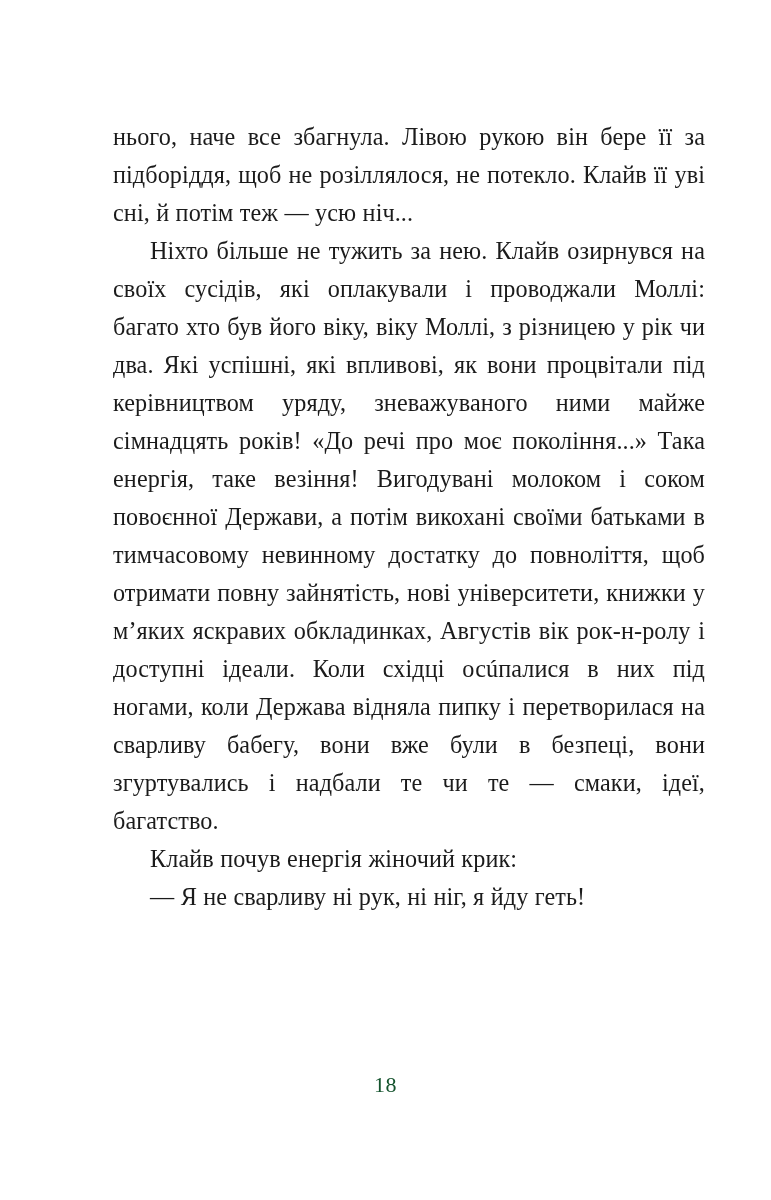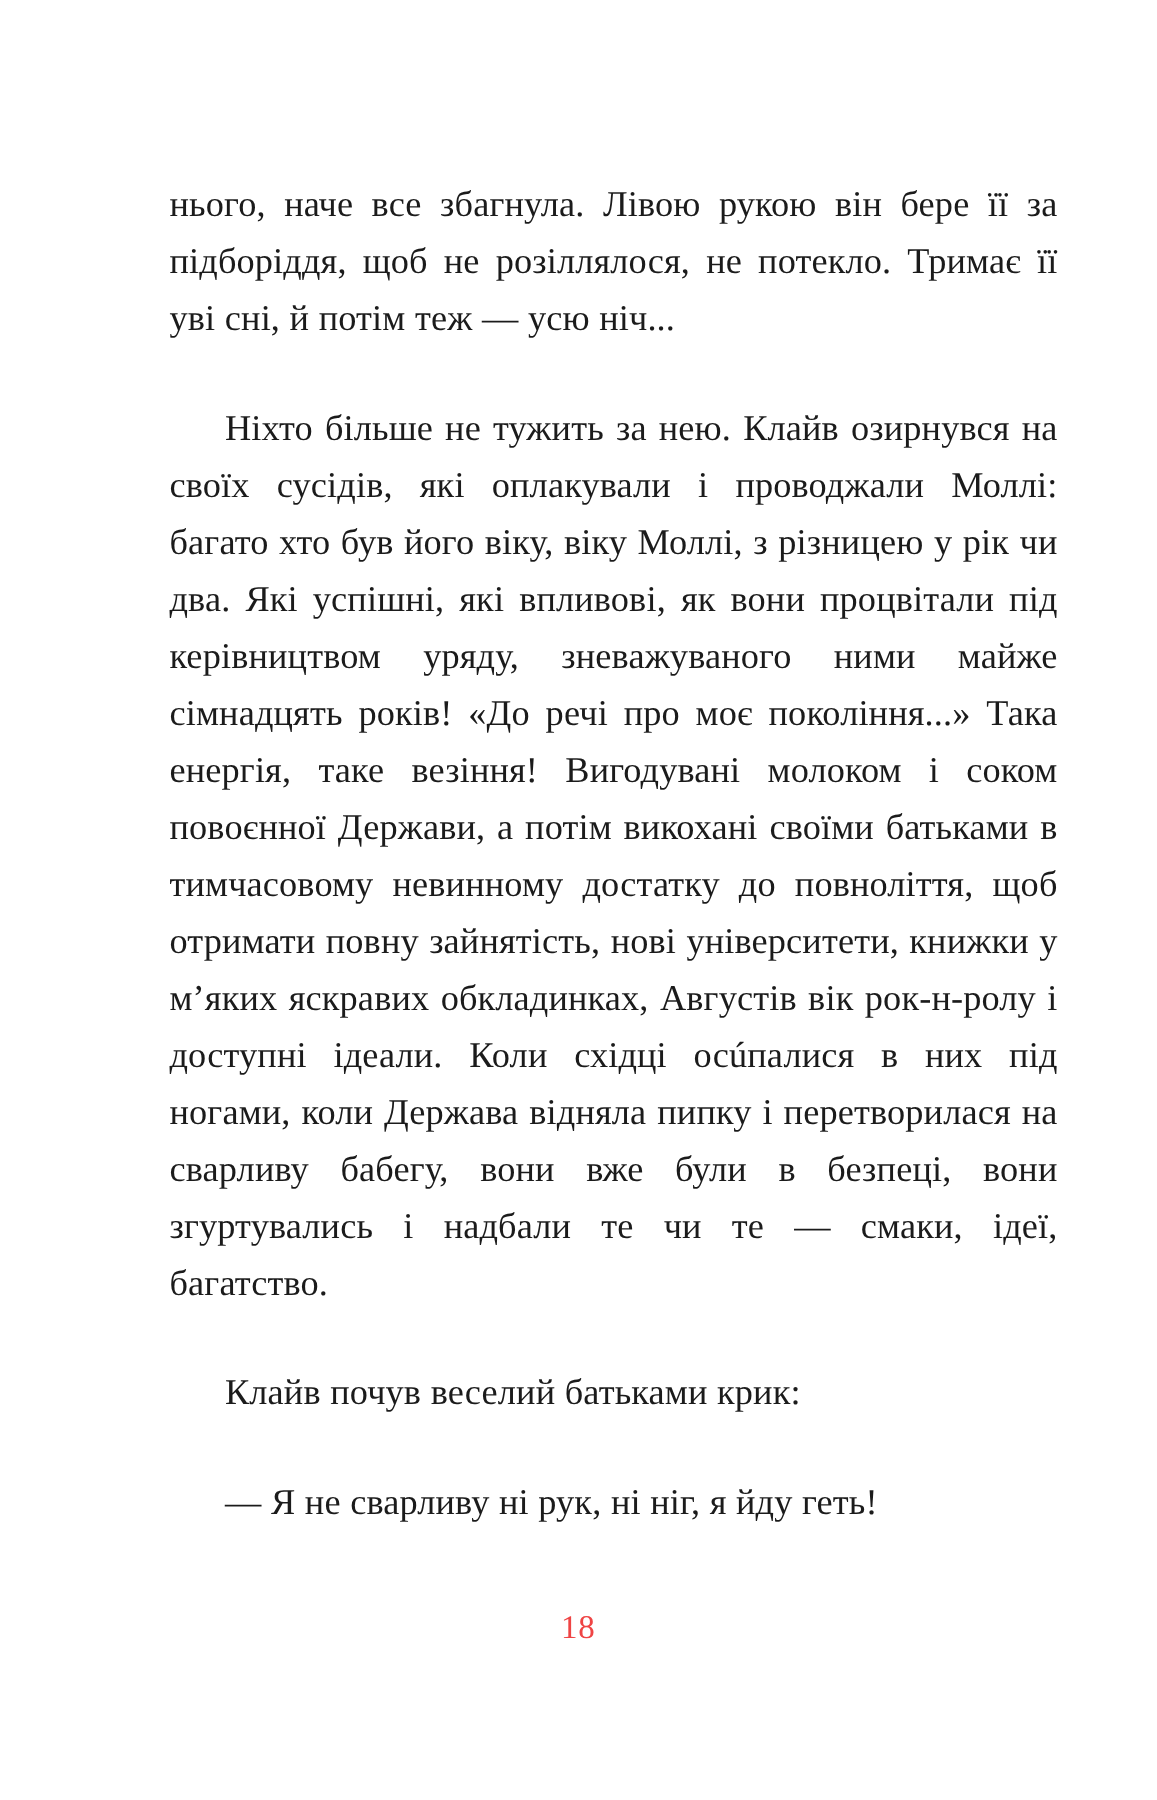--- a/index.html
+++ b/index.html
@@ -35,21 +35,20 @@
     text-align: justify;
     text-justify: inter-word;
     hyphens: none;
     -webkit-hyphens: none;
     letter-spacing: 0.1px;
     word-spacing: 0.2px;
   }
 
   p.indent {
     text-indent: 37px;
-    margin-top: 35px;
   }
 
   p.noindent {
     text-indent: 0;
   }
 
   
   p.para::after {
     content: "";
     display: inline-block;
@@ -60,36 +59,36 @@
   }
 
   .page-number {
     position: absolute;
     left: 0;
     right: 0;
     top: 1072px;
     text-align: center;
     font-family: "Liberation Serif", "DejaVu Serif", serif;
     font-size: 22px;
-    color: #ef4444;
+    color: #14532d;
     letter-spacing: 0.5px;
   }
 </style>
 </head>
 <body>
 
 <div class="page">
 
   <div class="text-block">
 
-    <p class="para noindent lastflush">нього, наче все збагнула. Лівою рукою він бере її за підборіддя, щоб не розіллялося, не потекло. Тримає її уві сні, й потім теж — усю ніч...</p>
+    <p class="para noindent lastflush">нього, наче все збагнула. Лівою рукою він бере її за підборіддя, щоб не розіллялося, не потекло. Клайв її уві сні, й потім теж — усю ніч...</p>
 
     <p class="para indent lastflush">Ніхто більше не тужить за нею. Клайв озирнувся на своїх сусідів, які оплакували і проводжали Моллі: багато хто був його віку, віку Моллі, з різницею у рік чи два. Які успішні, які впливові, як вони процвітали під керівництвом уряду, зневажуваного ними майже сімнадцять років! «До речі про моє покоління...» Така енергія, таке везіння! Вигодувані молоком і соком повоєнної Держави, а потім викохані своїми батьками в тимчасовому невинному достатку до повноліття, щоб отримати повну зайнятість, нові університети, книжки у м’яких яскравих обкладинках, Августів вік рок-н-ролу і доступні ідеали. Коли східці осúпалися в них під ногами, коли Держава відняла пипку і перетворилася на сварливу бабегу, вони вже були в безпеці, вони згуртувались і надбали те чи те — смаки, ідеї, багатство.</p>
 
-    <p class="para indent lastflush">Клайв почув веселий батьками крик:</p>
+    <p class="para indent lastflush">Клайв почув енергія жіночий крик:</p>
 
     <p class="para indent lastflush">— Я не сварливу ні рук, ні ніг, я йду геть!</p>
 
 
   </div>
 
   <div class="page-number">18</div>
 
 </div>
 

